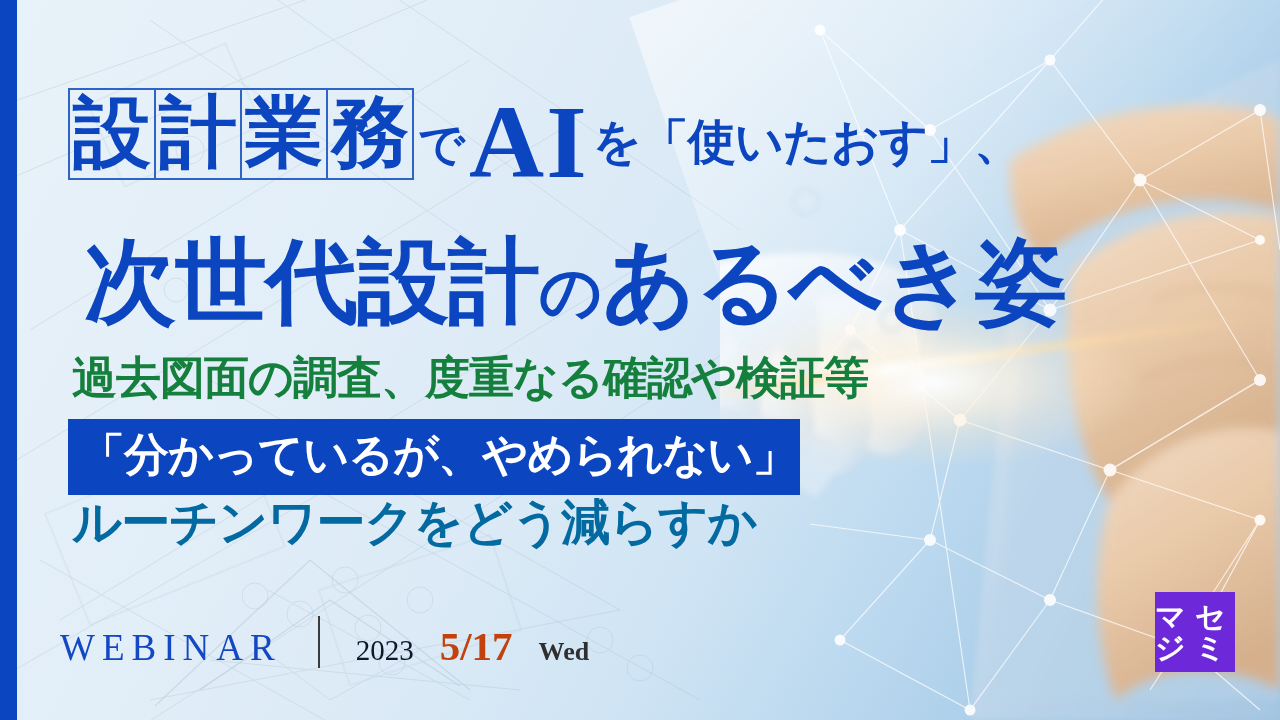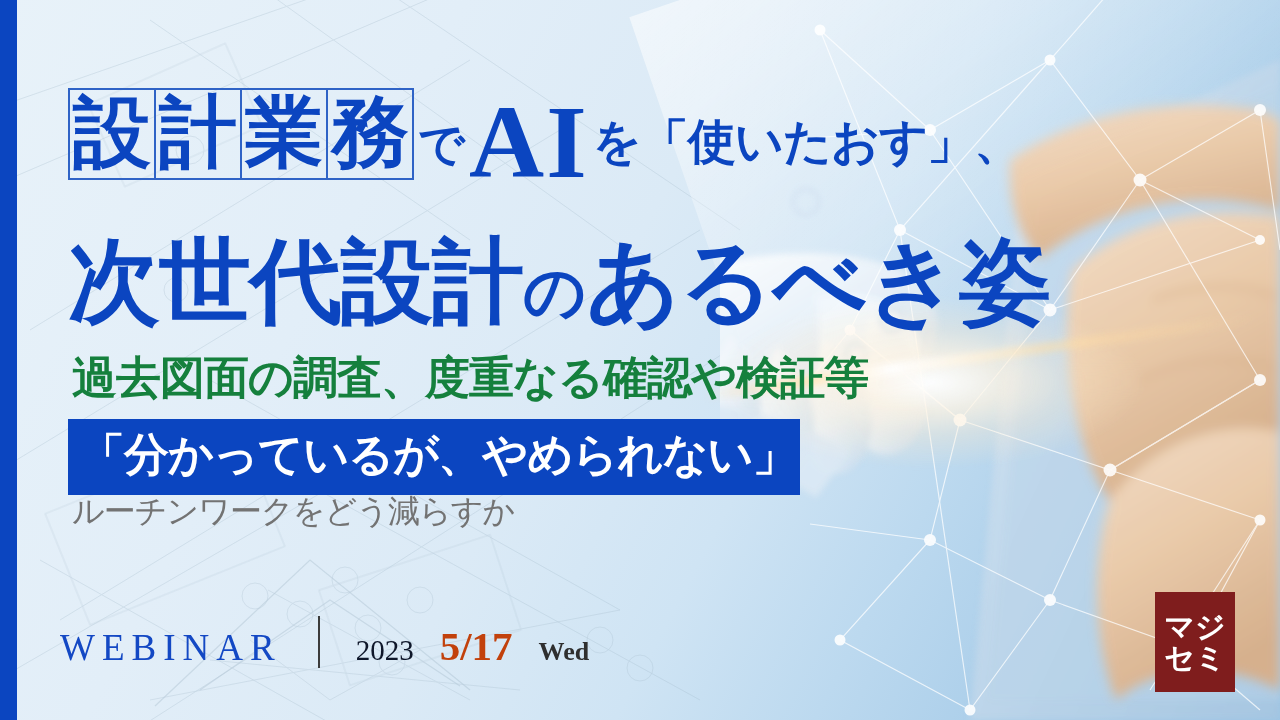--- a/index.html
+++ b/index.html
@@ -115,21 +115,21 @@
     font-family:"Liberation Serif", serif;
     letter-spacing:2px; margin:0 4px -4px 2px;
   }
   .t1-tail {
     font-size:48px; color:#0b45c0; font-weight:700;
     font-family:Liberation Serif, serif;
     margin-bottom:6px; letter-spacing:-1px;
   }
 
   .title-line-2 {
-    position:absolute; left:68px; top:220px;
+    position:absolute; left:84px; top:220px;
     white-space:nowrap; color:#0b45c0; font-weight:700;
     font-family:Liberation Serif, serif;
   }
   .t2-a { font-size:92px; line-height:1; letter-spacing:-1px; }
   .t2-no { font-size:62px; }
   .t2-b { font-size:92px; letter-spacing:-1px; }
 
   .sub-1 {
     position:absolute; left:72px; top:348px;
     font-size:45px; color:#15803d; font-weight:700;
@@ -141,21 +141,21 @@
     position:absolute; left:68px; top:419px;
     background:#0b45c0; color:#ffffff;
     font-size:45px; font-weight:700;
     font-family:"DejaVu Serif", serif;
     padding:6px 3px 10px 12px;
     white-space:nowrap; letter-spacing:-1px;
   }
 
   .sub-2 {
     position:absolute; left:72px; top:490px;
-    font-size:32px; color:#737373; font-weight:400;
+    font-size:49px; color:#0369a1; font-weight:700;
     font-family:"DejaVu Serif", serif;
     white-space:nowrap; letter-spacing:-1px;
   }
 
   
   .footer {
     position:absolute; left:60px; top:608px;
     display:flex; align-items:baseline; white-space:nowrap;gap:20px;
   }
   .f-webinar {
@@ -180,23 +180,23 @@
     font-family:"Liberation Serif", serif; margin-left:6px;
   }
   .f-time {
     font-size:31px; color:#2f2f2f; font-weight:700;
     font-family:"Liberation Serif", serif; margin-left:46px; letter-spacing:1px;
   }
 
   
   .logo {
     position:absolute; left:1155px; top:592px;
-    width:80px; height:100px;
-    background:#7f1d1d;
-    display:flex; flex-direction:column;
+    width:80px; height:80px;
+    background:#6d28d9;
+    display:flex; flex-direction:row;
     align-items:center; justify-content:center;
   }
   .logo-row {
     color:#ffffff; font-size:30px; line-height:31px;
     font-weight:700; letter-spacing:0px;
     font-family:"DejaVu Sans", sans-serif;
   }
 </style>
 </head>
 <body>

